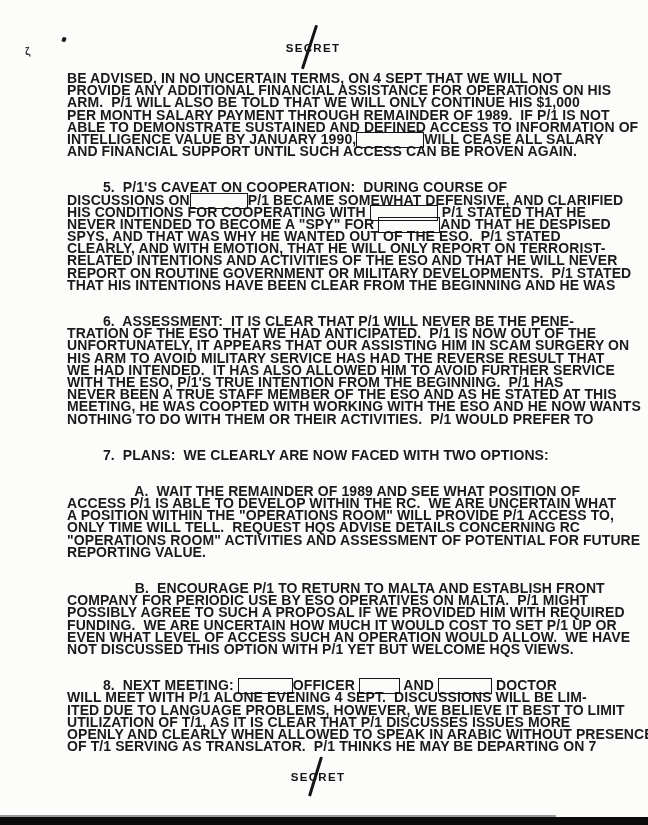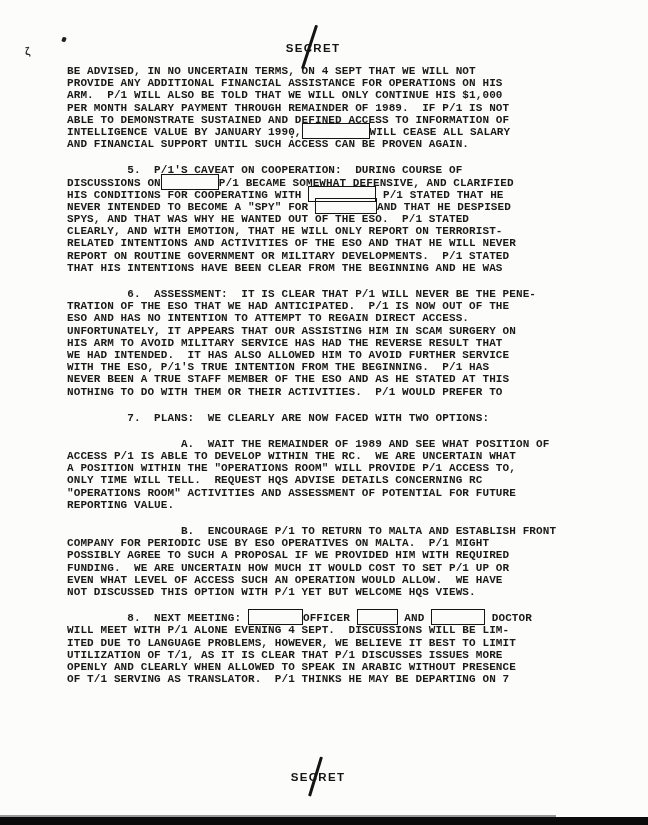--- a/index.html
+++ b/index.html
@@ -18,27 +18,26 @@
     color:#141414;
   }
   .stamp-top{top:42px;transform:translateX(-11px);}
   .stamp-bottom{top:771px;transform:translateX(-6px);}
   .slash{
     position:absolute;width:2.6px;background:#141414;border-radius:1px;
   }
   .slash-top{left:308px;top:24px;height:46px;transform:rotate(18deg);}
   .slash-bottom{left:314px;top:756px;height:41px;transform:rotate(17deg);}
   .doc-body{
-    position:absolute;left:67px;top:65px;width:500px;
-    font-size:11px;font-weight:bold;line-height:12.2px;
+    position:absolute;left:67px;top:72px;width:500px;
+    font-size:14px;font-weight:bold;line-height:12.2px;
     letter-spacing:0.1px;
     color:#1a1a1a;
-    font-family:Liberation Mono, monospace;
   }
-  .para + .para{margin-top:14px;}
+  .para + .para{margin-top:24px;}
   .line{height:12.2px;white-space:pre;overflow:visible;}
   .redact{
     display:inline-block;height:9px;position:relative;
     vertical-align:baseline;
   }
   .redact::after{
     content:'';position:absolute;left:0;right:0;top:-3px;height:14px;
     border:1.6px solid #141414;background:transparent;
   }
   .squiggle{
@@ -91,26 +90,26 @@
         <div class="line">NEVER INTENDED TO BECOME A "SPY" FOR <span class="redact" style="width: 62px;"></span>AND THAT HE DESPISED</div>
         <div class="line">SPYS, AND THAT WAS WHY HE WANTED OUT OF THE ESO.  P/1 STATED</div>
         <div class="line">CLEARLY, AND WITH EMOTION, THAT HE WILL ONLY REPORT ON TERRORIST-</div>
         <div class="line">RELATED INTENTIONS AND ACTIVITIES OF THE ESO AND THAT HE WILL NEVER</div>
         <div class="line">REPORT ON ROUTINE GOVERNMENT OR MILITARY DEVELOPMENTS.  P/1 STATED</div>
         <div class="line">THAT HIS INTENTIONS HAVE BEEN CLEAR FROM THE BEGINNING AND HE WAS</div>
       </div>
       <div class="para">
         <div class="line">         6.  ASSESSMENT:  IT IS CLEAR THAT P/1 WILL NEVER BE THE PENE-</div>
         <div class="line">TRATION OF THE ESO THAT WE HAD ANTICIPATED.  P/1 IS NOW OUT OF THE</div>
-        <div class="line">ESO AND HAS NO INTENTION TO ATTEMPT TO REGAIN DIRECT ACCESS.</div>
         <div class="line">UNFORTUNATELY, IT APPEARS THAT OUR ASSISTING HIM IN SCAM SURGERY ON</div>
         <div class="line">HIS ARM TO AVOID MILITARY SERVICE HAS HAD THE REVERSE RESULT THAT</div>
         <div class="line">WE HAD INTENDED.  IT HAS ALSO ALLOWED HIM TO AVOID FURTHER SERVICE</div>
         <div class="line">WITH THE ESO, P/1'S TRUE INTENTION FROM THE BEGINNING.  P/1 HAS</div>
         <div class="line">NEVER BEEN A TRUE STAFF MEMBER OF THE ESO AND AS HE STATED AT THIS</div>
+        <div class="line">MEETING, HE WAS COOPTED WITH WORKING WITH THE ESO AND HE NOW WANTS</div>
         <div class="line">NOTHING TO DO WITH THEM OR THEIR ACTIVITIES.  P/1 WOULD PREFER TO</div>
       </div>
       <div class="para">
         <div class="line">         7.  PLANS:  WE CLEARLY ARE NOW FACED WITH TWO OPTIONS:</div>
       </div>
       <div class="para">
         <div class="line">                 A.  WAIT THE REMAINDER OF 1989 AND SEE WHAT POSITION OF</div>
         <div class="line">ACCESS P/1 IS ABLE TO DEVELOP WITHIN THE RC.  WE ARE UNCERTAIN WHAT</div>
         <div class="line">A POSITION WITHIN THE "OPERATIONS ROOM" WILL PROVIDE P/1 ACCESS TO,</div>
         <div class="line">ONLY TIME WILL TELL.  REQUEST HQS ADVISE DETAILS CONCERNING RC</div>

